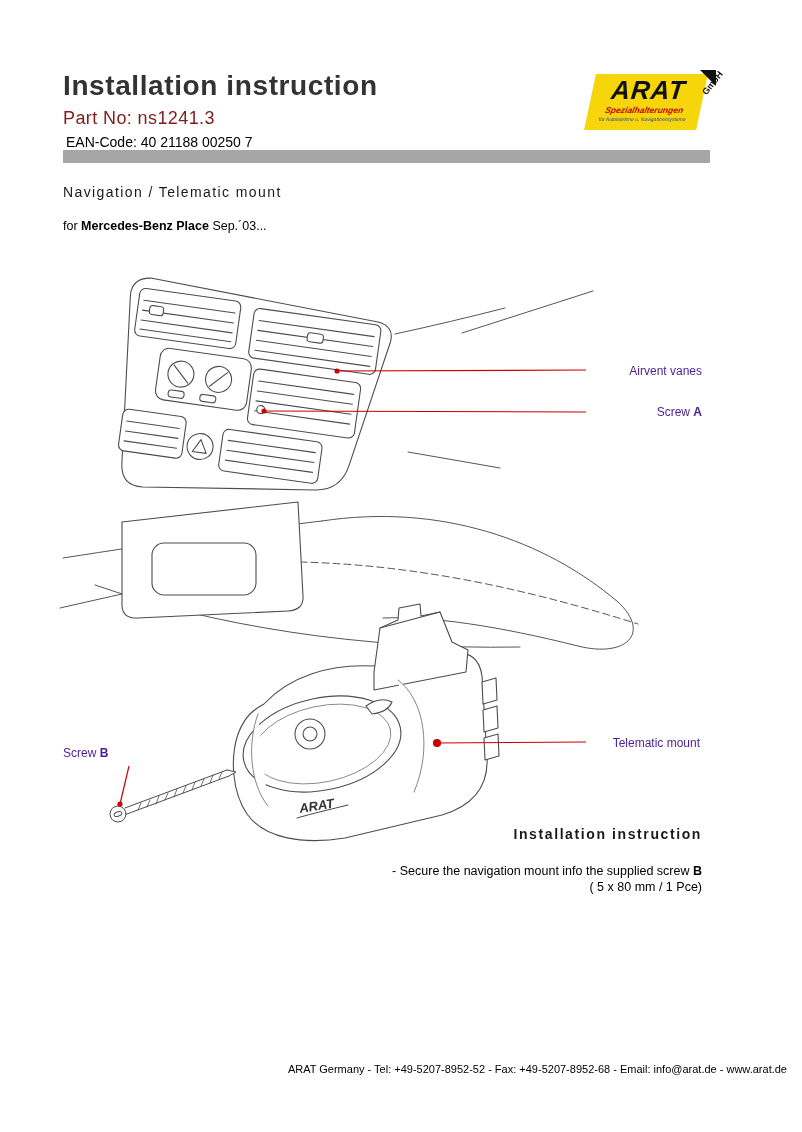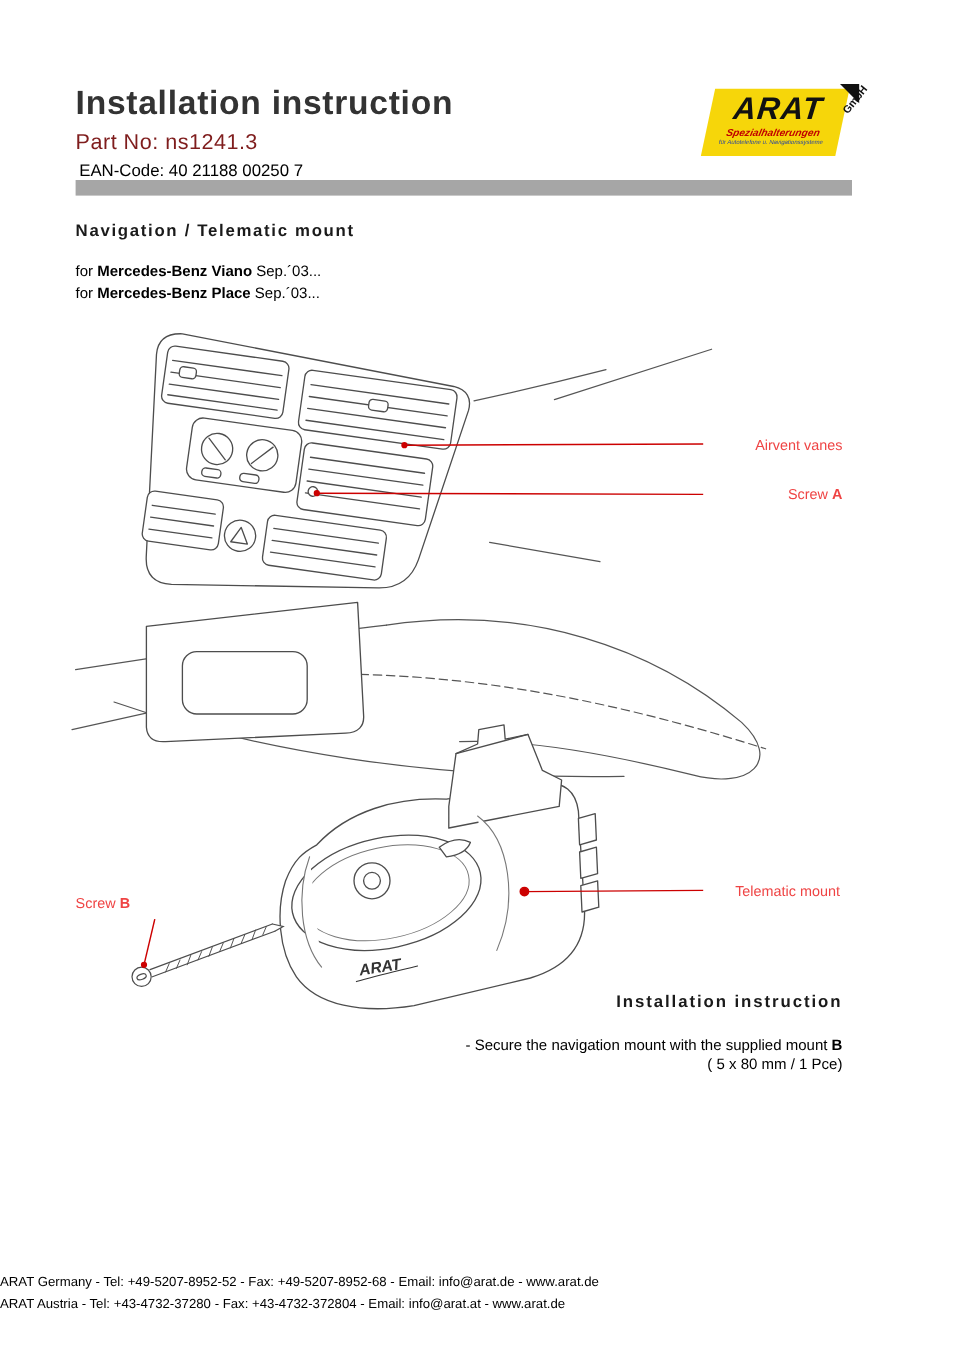--- a/index.html
+++ b/index.html
@@ -6,48 +6,48 @@
   html,body{width:802px;height:1132px}
   body{background:#ffffff;font-family:"Liberation Sans",sans-serif;color:#000;position:relative}
   .page{position:relative;width:802px;height:1131px;background:#fff;overflow:hidden}
   .abs{position:absolute}
 
   .title{left:63px;top:70px;font-size:28px;font-weight:bold;color:#333;letter-spacing:.6px}
   .partno{left:63px;top:108px;font-size:18px;color:#7f1d1d;letter-spacing:.4px}
   .ean{left:66px;top:134px;font-size:14px;color:#000}
   .bar{left:63px;top:150px;width:647px;height:13px;background:#a6a6a6}
 
-  .section-title{left:63px;top:184px;font-size:14px;font-weight:bold;letter-spacing:1.4px;color:#1a1a1a}
+  .section-title{left:63px;top:184px;font-size:14px;font-weight:normal;letter-spacing:1.4px;color:#1a1a1a}
   .vehicles{left:63px;top:217px;font-size:12.5px;line-height:18px}
   .vehicles b{font-weight:bold}
 
   
   .logo{left:588px;top:70px;width:130px;height:66px}
   .logo-plate{position:absolute;left:2px;top:4px;width:112px;height:56px;background:#f6d60a;transform:skewX(-12deg);text-align:center;padding-top:1px}
   .logo-brand{font-size:26px;font-weight:bold;font-style:italic;line-height:30px;color:#111;transform:skewX(6deg);letter-spacing:1px}
   .logo-tagline{font-size:8.5px;font-weight:bold;font-style:italic;color:#c00000;line-height:11px}
   .logo-subtagline{font-size:5px;color:#2a46a0;line-height:7px;white-space:nowrap;overflow:hidden}
   .logo-corner{position:absolute;right:2px;top:0;width:0;height:0;border-left:16px solid transparent;border-top:16px solid #111}
   .logo-gmbh{position:absolute;right:-8px;top:8px;font-size:9px;font-weight:bold;color:#111;transform:rotate(-52deg)}
 
   svg.diagram{position:absolute;left:0;top:0;z-index:1}
 
-  .lbl{position:absolute;font-size:12px;color:#ef4444;white-space:nowrap}
+  .lbl{position:absolute;font-size:12px;color:#4c1d95;white-space:nowrap}
   .lbl b{font-weight:bold}
   .lbl-airvent{right:100px;top:364px}
   .lbl-screw-a{right:100px;top:405px}
   .lbl-nav{right:102px;top:736px}
   .lbl-screw-b{left:63px;top:746px}
 
   .instructions{position:absolute;right:100px;top:826px;width:430px;text-align:right;font-size:12.5px;line-height:16px}
   .instructions .heading{font-size:14px;font-weight:bold;letter-spacing:1.6px;margin-bottom:21px;color:#1a1a1a}
   .instructions .step{margin-bottom:10px}
   .instructions b{font-weight:bold}
 
-  .footer{position:absolute;left:0;right:15px;top:1060px;text-align:left;font-size:11px;line-height:18px;color:#000}
+  .footer{position:absolute;left:0;right:15px;top:1060px;text-align:right;font-size:11px;line-height:18px;color:#000}
 </style>
 </head>
 <body>
 
 <div class="page">
 
   <div class="abs title">Installation instruction</div>
   <div class="abs partno">Part No: ns1241.3</div>
   <div class="abs ean">EAN-Code: 40 21188 00250 7</div>
   <div class="abs bar"></div>
@@ -57,21 +57,20 @@
       <div class="logo-brand">ARAT</div>
       <div class="logo-tagline">Spezialhalterungen</div>
       <div class="logo-subtagline">für Autotelefone u. Navigationssysteme</div>
     </div>
     <div class="logo-corner"></div>
     <div class="logo-gmbh">GmbH</div>
   </div>
 
   <div class="abs section-title">Navigation / Telematic mount</div>
   <div class="abs vehicles">
-    <div><span>for </span><b>Mercedes-Benz Viano</b><span> Sep.´03...</span></div>
     <div><span>for </span><b>Mercedes-Benz Place</b><span> Sep.´03...</span></div>
   </div>
 
   <svg class="diagram" width="802" height="1132" viewBox="0 0 802 1132">
 
     <g stroke="#555" stroke-width="1" fill="none" stroke-linecap="round">
       <path d="M 593,291 L 462,333"></path>
       <path d="M 395,334 C 432,326 470,317 505,308"></path>
       <path d="M 408,452 L 500,468"></path>
       <path d="M 63,558 C 160,543 245,530 322,521"></path>
@@ -190,23 +189,22 @@
   </svg>
 
   <div class="lbl lbl-airvent">Airvent vanes</div>
   <div class="lbl lbl-screw-a"><span>Screw </span><b>A</b></div>
   <div class="lbl lbl-nav">Telematic mount</div>
   <div class="lbl lbl-screw-b"><span>Screw </span><b>B</b></div>
 
   <div class="instructions">
     <div class="heading">Installation instruction</div>
     <div class="step">
-      <div><span>- Secure the navigation mount with the supplied mount </span><b>B</b></div>
+      <div><span>- Secure the navigation mount info the supplied screw </span><b>B</b></div>
       <div>( 5 x 80 mm / 1 Pce)</div>
     </div>
   </div>
 
   <div class="footer">
     <div>ARAT Germany -  Tel: +49-5207-8952-52  -  Fax: +49-5207-8952-68  -  Email: info@arat.de  -  www.arat.de</div>
-    <div>ARAT Austria -  Tel: +43-4732-37280  -  Fax: +43-4732-372804  -  Email: info@arat.at  -  www.arat.de</div>
   </div>
 
 </div>
 
 </body></html>

